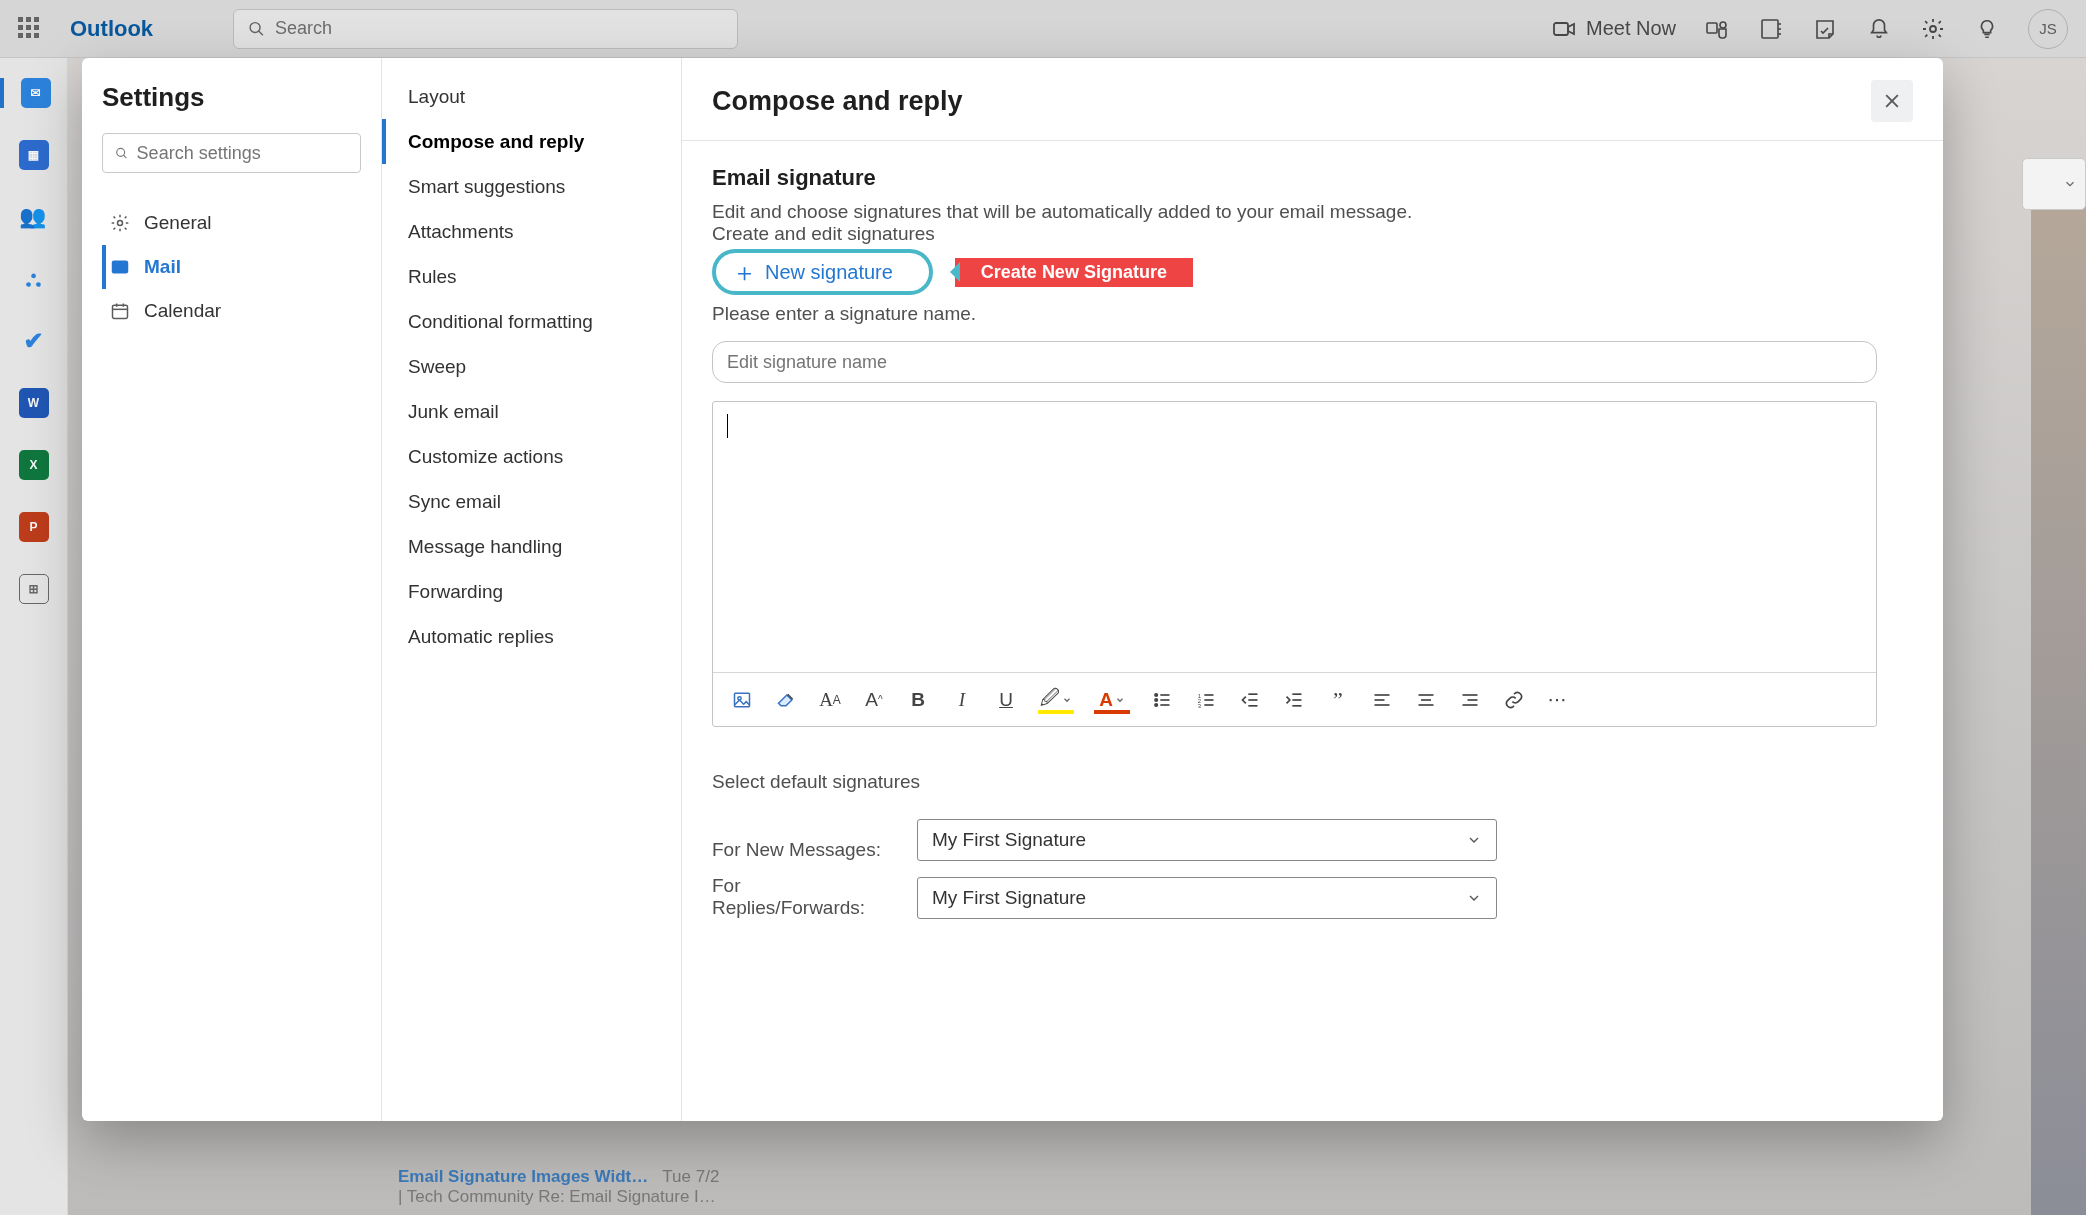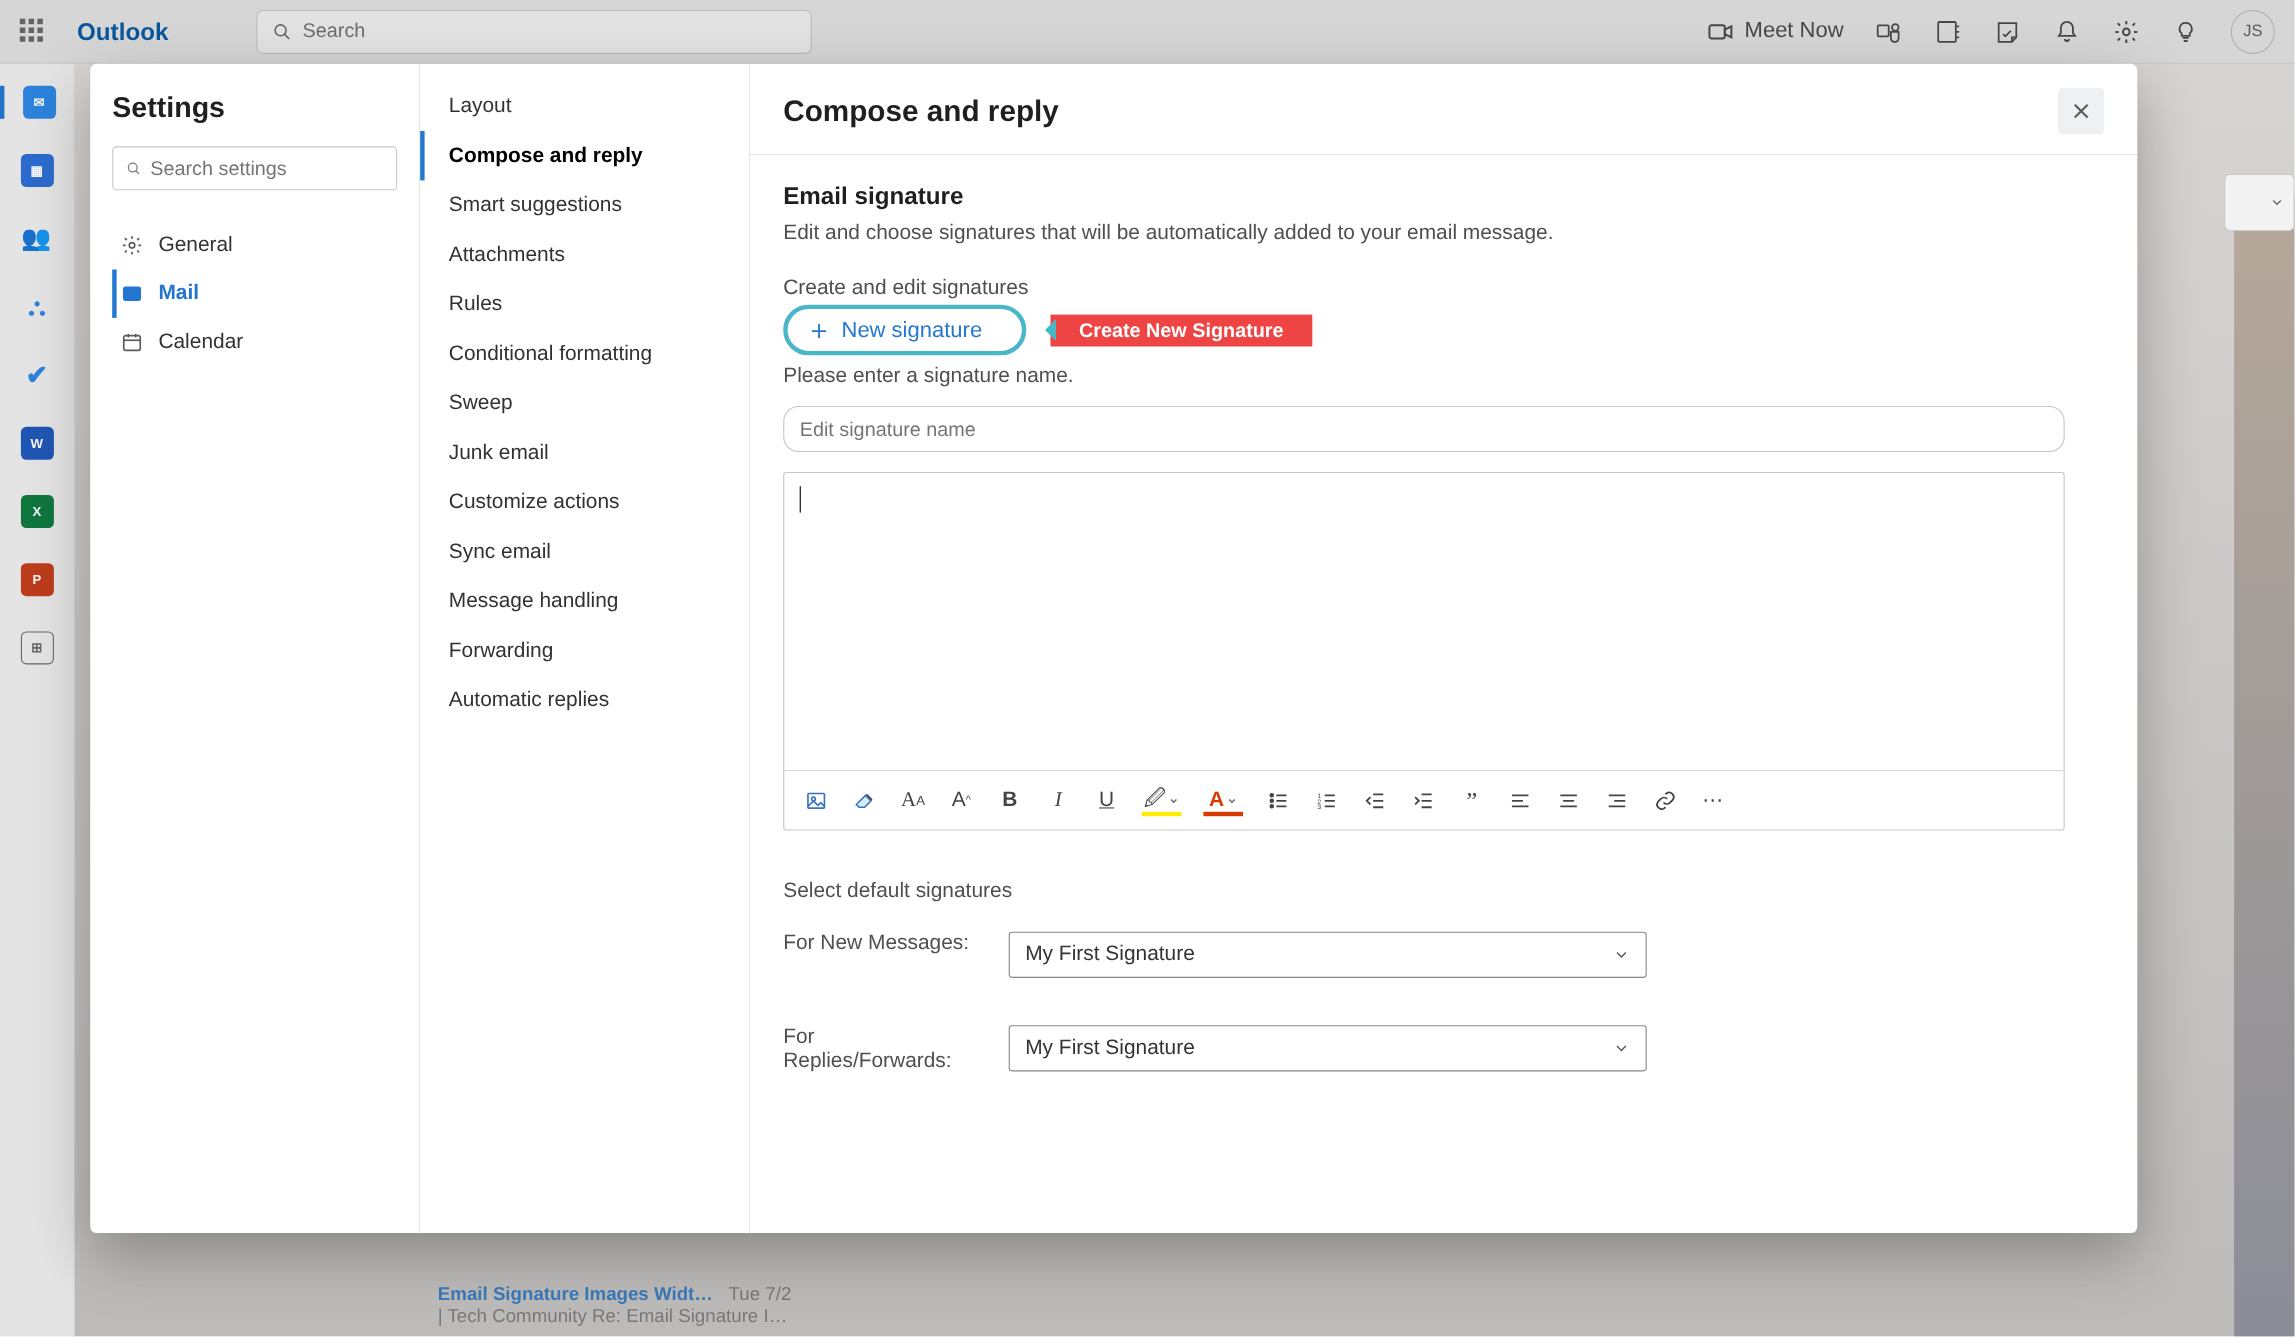--- a/index.html
+++ b/index.html
@@ -49,21 +49,21 @@
     .col3-head { padding: 22px 30px 18px; border-bottom: 1px solid #e4e4e4; display:flex; align-items:center; justify-content:space-between; }
     .col3-head h2 { font-size: 27px; font-weight: 600; color:#1f1f1f; }
     .closebtn { width: 42px; height: 42px; border-radius: 4px; background:#eef0f1; display:flex; align-items:center; justify-content:center; cursor:pointer; }
     .closebtn svg { width: 20px; height: 20px; stroke:#5a5a5a; stroke-width:2.3; }
 
     .col3-body { flex:1; overflow-y:auto; padding: 24px 30px 40px; position: relative; }
     .col3-body::-webkit-scrollbar { width: 12px; }
     .col3-body::-webkit-scrollbar-thumb { background:#b8b8b8; border-radius: 6px; }
 
     .section-h { font-size: 22px; font-weight: 600; margin-bottom: 10px; color:#1f1f1f; }
-    .section-d { font-size: 19px; color:#4f4f4f; margin-bottom: 28px; }
+    .section-d { font-size: 19px; color:#4f4f4f; }
     .field-l { font-size: 19px; color:#4f4f4f; margin-bottom: 4px; }
 
     .newsig-row { display:flex; align-items:center; gap: 22px; margin-bottom: 8px; }
     .newsig-btn { position: relative; height: 46px; padding: 0 36px 0 16px; border: 4px solid #48b7c8; border-radius: 999px; display:flex; align-items:center; gap: 8px; color:#2477d1; font-size: 20px; cursor:pointer; background:#fff; }
     .newsig-btn .plus { font-size: 25px; font-weight: 400; line-height: 1; color:#2477d1; }
     .callout { background:#ef4444; color:#fff; font-size: 18px; font-weight:600; padding: 4px 26px; position: relative; }
     .callout::before { content:""; position:absolute; left:-15px; top:50%; transform:translateY(-50%); border: 10px solid transparent; border-right-color:#48b7c8; }
 
     .signame { width: 100%; max-width: 1165px; height: 42px; border:1px solid #c5c5c5; border-radius:14px; padding:0 14px; font-size:18px; color:#666; margin-top: 12px; margin-bottom: 18px; outline:none; }
 
@@ -74,21 +74,21 @@
     .tbtn { width: 34px; height: 34px; display:flex; align-items:center; justify-content:center; color:#444; cursor:pointer; font-size:19px; border-radius:3px; }
     .tbtn.wide { width: 46px; }
     .tb-b { font-weight:800; }
     .tb-i { font-style:italic; font-family: Georgia, serif; }
     .tb-u { text-decoration: underline; }
     .underline-color { position: relative; }
     .underline-color::after { content:""; position:absolute; left:5px; right:5px; bottom:3px; height:4px; background: var(--c,#ffea00); }
 
     .defaults { margin-top: 44px; max-width: 900px; }
     .defaults h3 { font-size: 19px; color:#4f4f4f; font-weight: 400; margin-bottom: 26px; }
-    .def-row { display:flex; align-items:flex-start; gap: 20px; margin-bottom: 43px; }
+    .def-row { display:flex; align-items:flex-end; gap: 20px; margin-bottom: 14px; }
     .def-row label { font-size: 19px; color:#4f4f4f; width: 185px; }
     .selectbox { width: 580px; height: 42px; border:1px solid #888; border-radius:3px; display:flex; align-items:center; justify-content:space-between; padding:0 14px; font-size:19px; color:#333; cursor:pointer; }
     .selectbox svg { width:16px; height:16px; stroke:#555; }
 
     
     .behind-list { position:absolute; left: 330px; bottom: 0; height: 48px; color:#3a79b9; font-size: 17px; }
     .behind-list .title { font-weight:600; }
     .behind-list .sub { color:#787878; }
 
     

